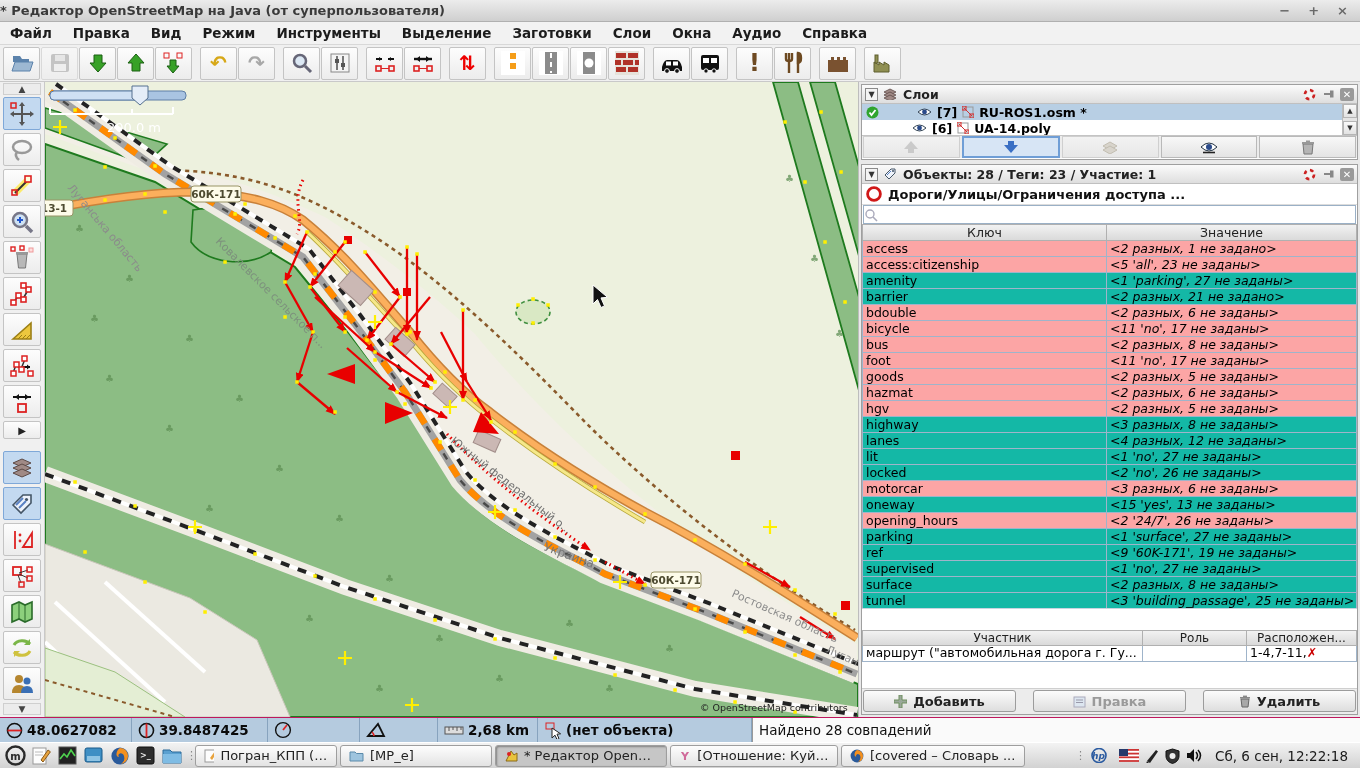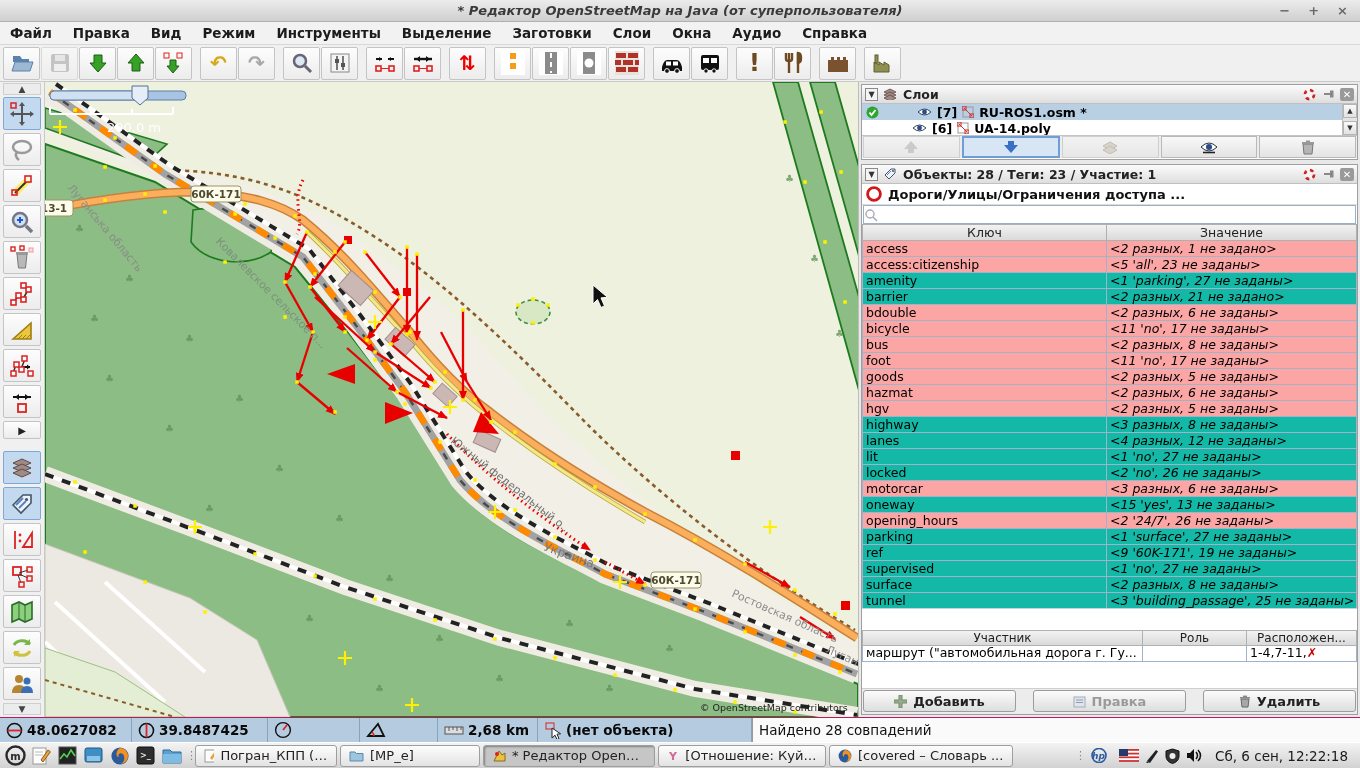--- a/index.html
+++ b/index.html
@@ -2,21 +2,21 @@
 <html><head>
 <meta charset="utf-8">
 <style>
   html,body{margin:0;padding:0;width:1360px;height:768px;overflow:hidden;
     font-family:"DejaVu Sans","Liberation Sans",sans-serif;font-size:13px;background:#d6d6d6;}
   *{box-sizing:border-box;}
   #screen{width:1360px;height:768px;display:flex;flex-direction:column;}
   
   #titlebar{height:22px;background:linear-gradient(#ececec,#cfcfcf);border-bottom:1px solid #b0b0b0;
     display:flex;align-items:center;position:relative;flex:0 0 22px;}
-  #titlebar .title{position:absolute;left:0;right:0;text-align:center;font-weight:bold;color:#3a3a3a;font-size:13px;font-style:italic;}
+  #titlebar .title{position:absolute;left:0;right:0;text-align:left;font-weight:bold;color:#3a3a3a;font-size:13px;}
   #titlebar .controls{margin-left:auto;display:flex;gap:18px;padding-right:12px;z-index:2;color:#6a6a6a;font-weight:bold;font-size:13px;}
   #titlebar .controls span{cursor:default;}
   
   #menubar{height:23px;background:#f2f2f2;border-bottom:1px solid #d8d8d8;display:flex;align-items:center;
     padding-left:10px;gap:21px;font-weight:600;color:#1c1c1c;flex:0 0 23px;font-size:13.5px;}
   
   #toolbar{height:37px;background:#f0f0f0;border-bottom:1px solid #c9c9c9;display:flex;align-items:center;padding:1px 3px;flex:0 0 37px;}
   .tbtn{width:37px;height:33px;border:1px solid #c4c4c4;background:linear-gradient(#fdfdfd,#ececec);
     border-radius:2px;margin-right:1px;display:flex;align-items:center;justify-content:center;}
   .tsep{width:7px;}
@@ -1029,21 +1029,21 @@
         </svg>
       </div>
     <div class="tkdots">⋮</div>
     <div class="winbtn" style="width:142px">
       <svg width="14" height="14">
           <rect x="1" y="1" width="10" height="12" fill="#fdfdfd" stroke="#999"></rect>
           <path d="M6 9l5-7 2 1.4L8 11z" fill="#e8a33d"></path>
         </svg>
       <span class="wtxt">Погран_КПП (~/Раб...</span>
     </div>
-    <div class="winbtn" style="width:140px">
+    <div class="winbtn" style="width:152px">
       <svg width="15" height="12">
           <path d="M1 2h5l1.5 1.5H14V11H1z" fill="#9ec4de" stroke="#5a8aaa"></path>
         </svg>
       <span class="wtxt">[MP_e]</span>
     </div>
     <div class="winbtn active" style="width:172px">
       <svg width="15" height="14">
           <path d="M2 12L7 2l3 4 3-2v8z" fill="#e8c33e" stroke="#8a6a1a"></path>
           <circle cx="5" cy="5" r="2" fill="#d22"></circle>
         </svg>

